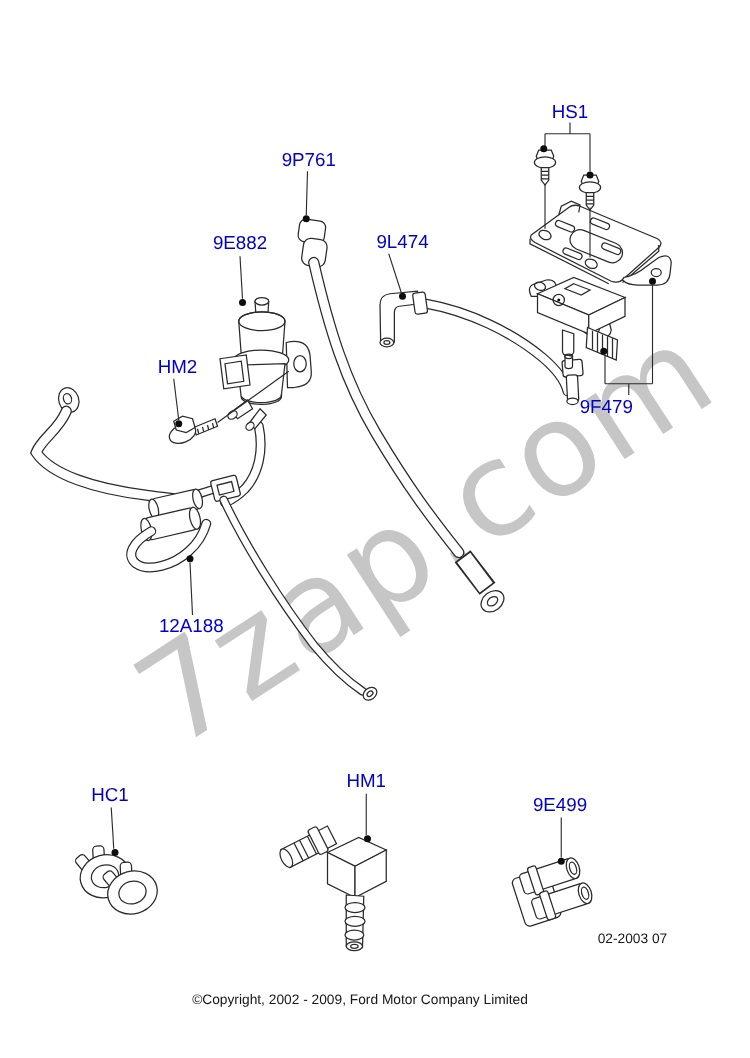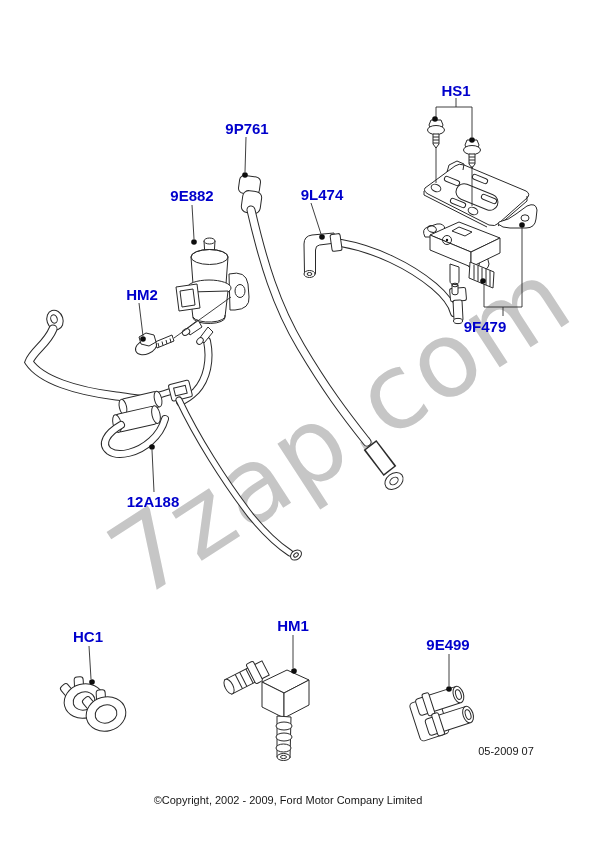--- a/index.html
+++ b/index.html
@@ -22,21 +22,21 @@
   .h9{stroke:#2a2a2a;stroke-width:9;fill:none;stroke-linecap:round;}
   .h7w{stroke:#ffffff;stroke-width:7;fill:none;stroke-linecap:round;}
   .h8{stroke:#2a2a2a;stroke-width:8;fill:none;stroke-linecap:round;}
   .h6w{stroke:#ffffff;stroke-width:6;fill:none;stroke-linecap:round;}
   .h7{stroke:#2a2a2a;stroke-width:7;fill:none;stroke-linecap:round;}
   .h5w{stroke:#ffffff;stroke-width:5;fill:none;stroke-linecap:round;}
   .hE{stroke:#2a2a2a;stroke-width:16;fill:none;stroke-linecap:butt;}
   .hEw{stroke:#ffffff;stroke-width:13;fill:none;stroke-linecap:butt;}
   .plabel{
     position:absolute;transform:translate(-50%,-50%);
-    font-size:15px;font-weight:bold;color:#0000cc;
+    font-size:15px;font-weight:normal;color:#0000cc;
     white-space:nowrap;z-index:3;cursor:pointer;
   }
   .infoblock{
     position:absolute;left:430px;top:744px;width:152px;text-align:center;
     font-size:11px;line-height:14.4px;color:#161616;z-index:3;
   }
   .copyright{
     position:absolute;left:117px;top:794px;width:342px;text-align:center;
     font-size:11px;color:#161616;z-index:3;
   }
@@ -265,17 +265,17 @@
   <div class="plabel" style="left:142px;top:294px">HM2</div>
   <div class="plabel" style="left:456px;top:90px">HS1</div>
   <div class="plabel" style="left:322px;top:194px">9L474</div>
   <div class="plabel" style="left:485px;top:326px">9F479</div>
   <div class="plabel" style="left:153px;top:501px">12A188</div>
   <div class="plabel" style="left:88px;top:636px">HC1</div>
   <div class="plabel" style="left:293px;top:625px">HM1</div>
   <div class="plabel" style="left:448px;top:644px">9E499</div>
 
   <div class="infoblock">
-    <div>05-2009 07</div>
+    <div>02-2003 07</div>
   </div>
   <div class="copyright">©Copyright, 2002 - 2009, Ford Motor Company Limited</div>
 
 </div>
 
 </body></html>

